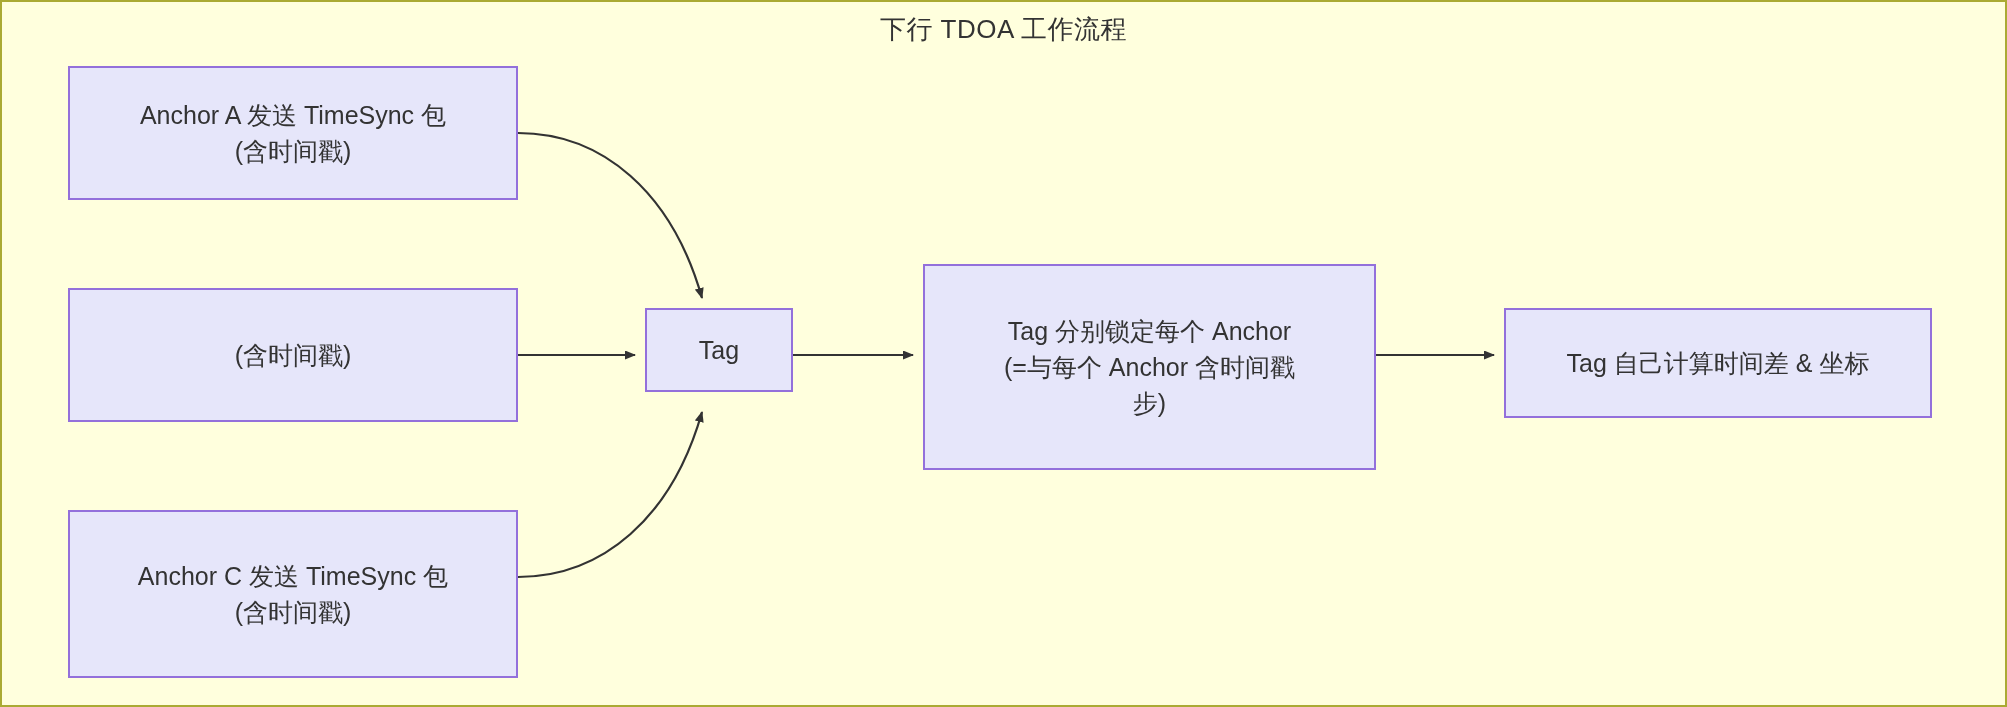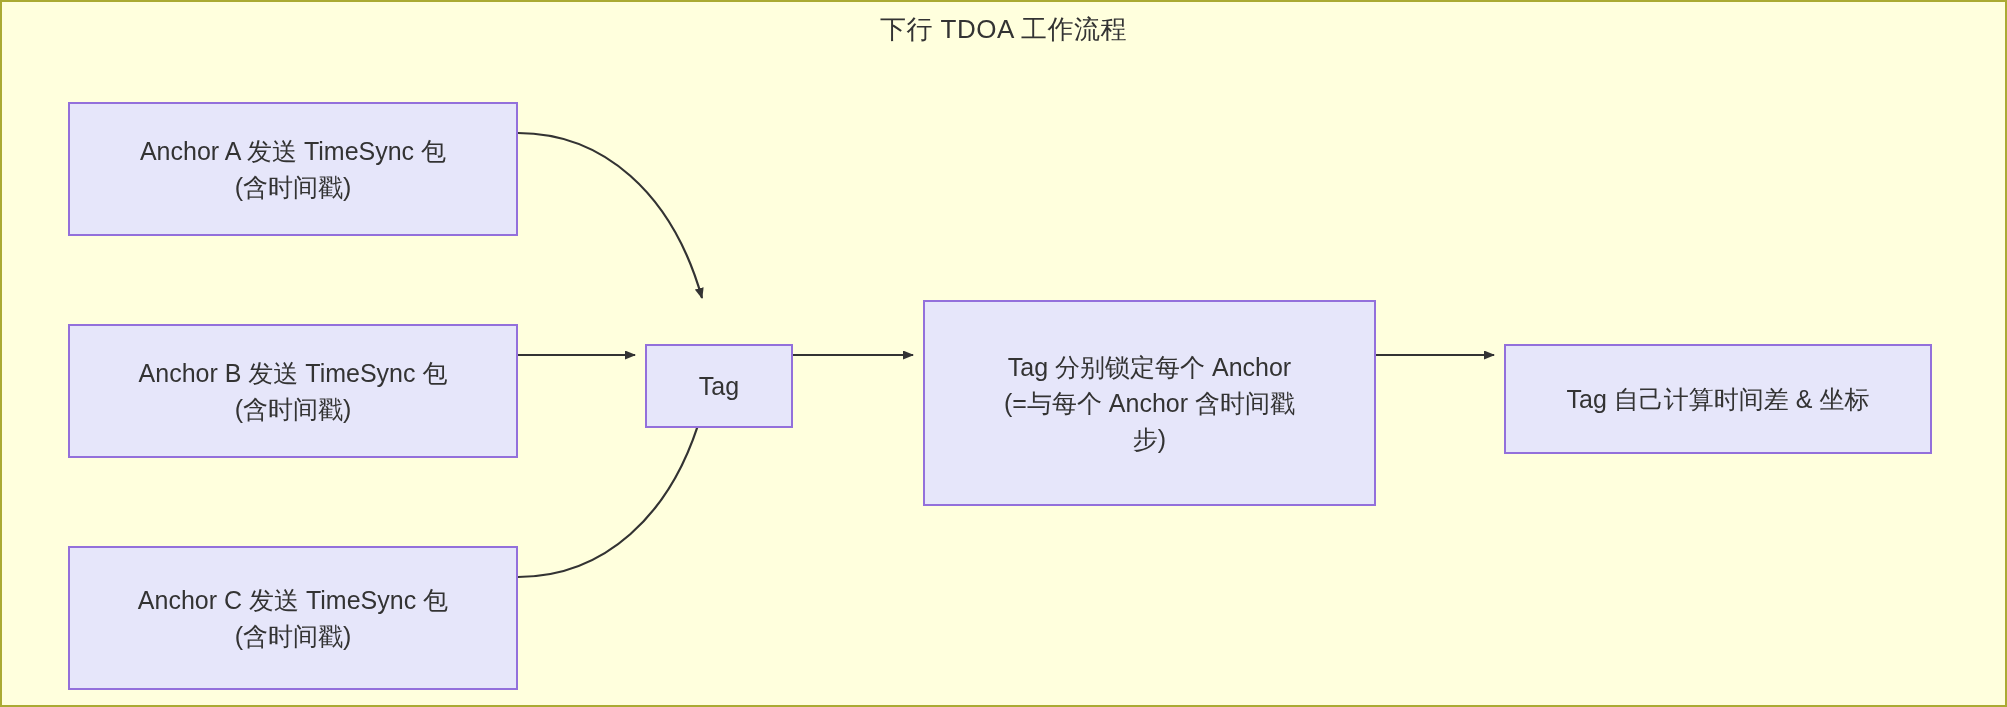--- a/index.html
+++ b/index.html
@@ -34,34 +34,33 @@
     box-sizing: border-box;
     display: flex;
     flex-direction: column;
     align-items: center;
     justify-content: center;
     text-align: center;
     color: #333333;
     font-size: 25px;
     line-height: 1.45;
     padding: 4px 10px;
-    margin-top: 36px;
   }
   .node .line { display: block; white-space: nowrap; }
   #edges {
     position: absolute;
     left: 0; top: 0;
     width: 2007px;
     height: 707px;
     pointer-events: none;
   }
   
   #node-anchor-a { left: 66px;   top: 64px;  width: 450px; height: 134px; }
   #node-anchor-b { left: 66px;   top: 286px; width: 450px; height: 134px; }
-  #node-anchor-c { left: 66px;   top: 508px; width: 450px; height: 144px; }
+  #node-anchor-c { left: 66px;   top: 508px; width: 450px; height: 168px; }
   #node-tag      { left: 643px;  top: 306px; width: 148px; height: 84px;  }
   #node-tag-lock { left: 921px;  top: 262px; width: 453px; height: 206px; }
   #node-tag-calc { left: 1502px; top: 306px; width: 428px; height: 110px;  }
 </style>
 </head>
 <body>
 
 <div id="canvas">
 
   <div id="diagram-title">下行 TDOA 工作流程</div>
@@ -83,21 +82,20 @@
 
     <path d="M1374,353 L1492,353" fill="none" stroke="#333333" stroke-width="2.2" marker-end="url(#arrowhead)"></path>
   </svg>
 
   <div class="node" id="node-anchor-a">
     <span class="line">Anchor A 发送 TimeSync 包</span>
     <span class="line">(含时间戳)</span>
   </div>
 
   <div class="node" id="node-anchor-b">
-    <span class="line">Anchor B 发送 TimeSync 包</span>
     <span class="line">(含时间戳)</span>
   </div>
 
   <div class="node" id="node-anchor-c">
     <span class="line">Anchor C 发送 TimeSync 包</span>
     <span class="line">(含时间戳)</span>
   </div>
 
   <div class="node" id="node-tag">
     <span class="line">Tag</span>

